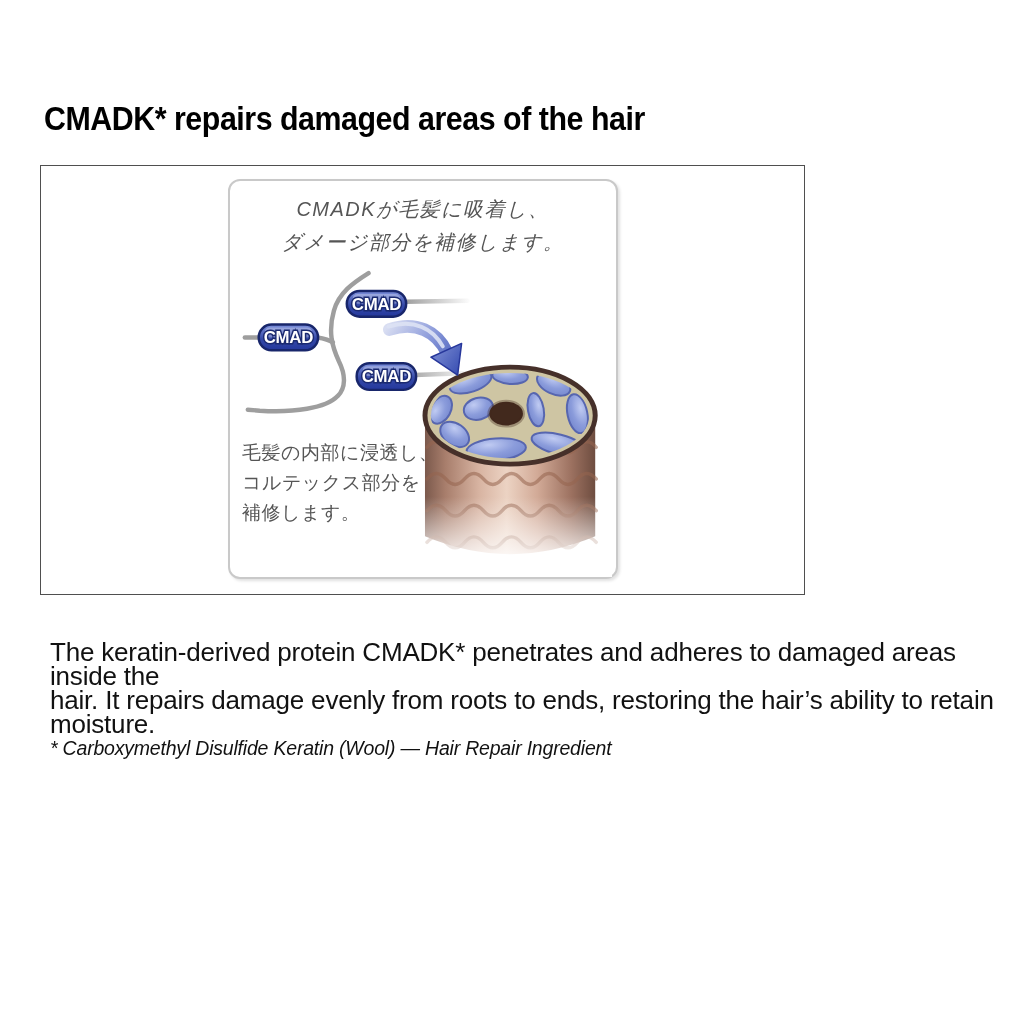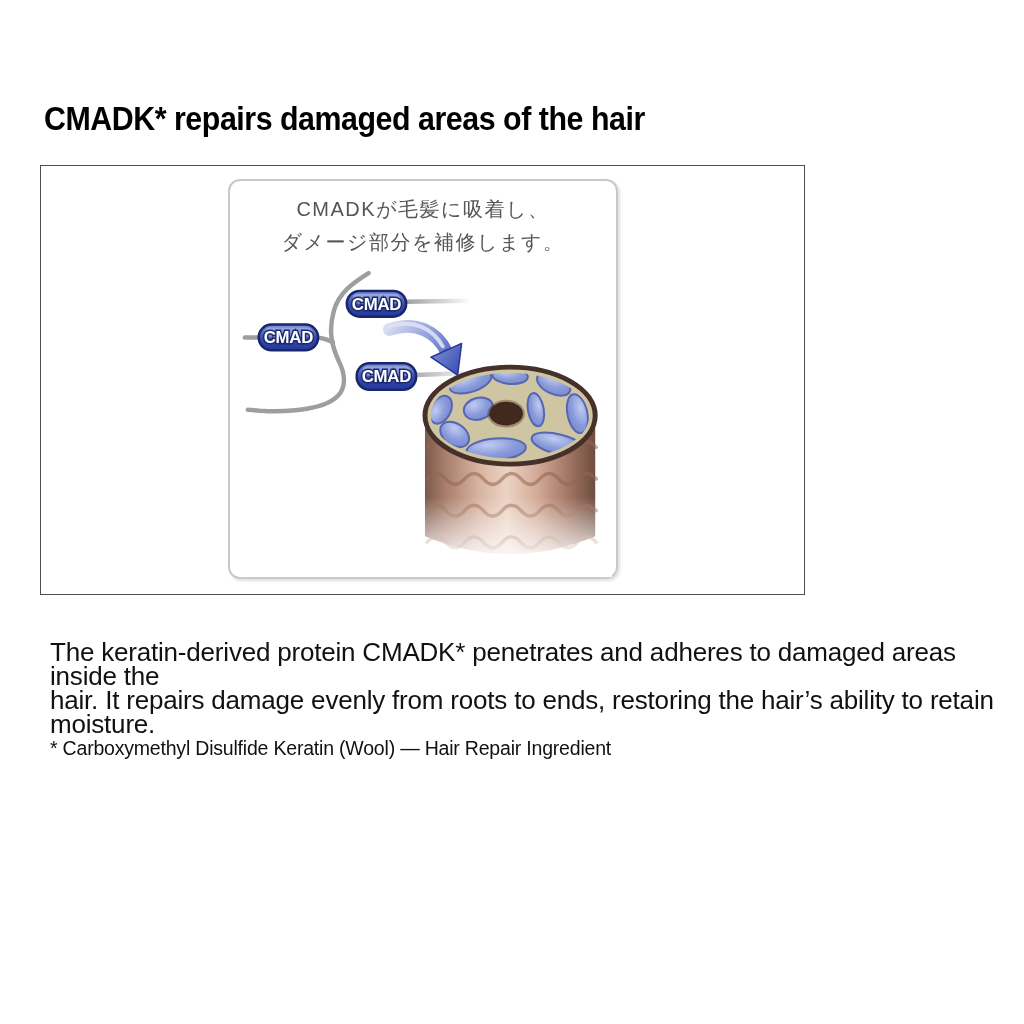--- a/index.html
+++ b/index.html
@@ -26,38 +26,38 @@
     background: #fff;
     box-shadow: 2px 2px 3px rgba(0,0,0,0.12);
   }
 
   .diagram-svg { position: absolute; left: 0; top: 0; width: 100%; height: 100%; }
 
   .caption-top {
     position: absolute; left: 0; right: 0; top: 12px;
     text-align: center;
     font-size: 20px; line-height: 33px; letter-spacing: 1.5px;
-    color: #555555; white-space: pre-line;
+    color: #555555; white-space: pre-line; font-style: italic;
   }
 
   .caption-bottom {
     position: absolute; left: 12px; top: 257px;
     font-size: 19px; line-height: 30px; letter-spacing: 0.5px;
     color: #555555; white-space: pre-line;
   }
 
   .description-paragraph {
     position: absolute; left: 50px; top: 640px; width: 945px;
     font-size: 26px; line-height: 24px; letter-spacing: -0.2px;
     color: #111111; white-space: pre-line;
   }
 
   .footnote {
     position: absolute; left: 50px; top: 737px; width: 900px;
-    font-size: 19.5px; letter-spacing: -0.2px; color: #111111;
+    font-size: 19.5px; letter-spacing: -0.2px; color: #111111; font-style: italic;
   }
 
   .pill-text {
     font-family: "Liberation Sans", sans-serif;
     font-weight: bold; font-size: 17px; letter-spacing: -0.3px;
     fill: #ffffff; stroke: #1b2a70; stroke-width: 3px;
     paint-order: stroke; text-anchor: middle;
   }
 </style>
 </head>
@@ -159,19 +159,22 @@
 
       <g>
         <path d="M389,329 C416,320 437,331 447,352" fill="none" stroke="url(#arrowGrad)" stroke-width="13" stroke-linecap="round"></path>
         <path d="M388,326 C414,318 433,328 443,346" fill="none" stroke="#dde2f4" stroke-width="4" stroke-linecap="round" opacity="0.9"></path>
         <polygon points="462,343 431,357 458,375" fill="url(#arrowGrad)" stroke="#27379b" stroke-width="1.5" stroke-linejoin="round"></polygon>
       </g>
     </svg>
 
     <div class="caption-top">CMADKが毛髪に吸着し、
 ダメージ部分を補修します。</div>
+    <div class="caption-bottom">毛髪の内部に浸透し、
+コルテックス部分を
+補修します。</div>
   </div>
 </div>
 
 <p class="description-paragraph">The keratin-derived protein CMADK* penetrates and adheres to damaged areas inside the
 hair. It repairs damage evenly from roots to ends, restoring the hair’s ability to retain
 moisture.</p>
 <p class="footnote">* Carboxymethyl Disulfide Keratin (Wool) — Hair Repair Ingredient</p>
 
 </body></html>

